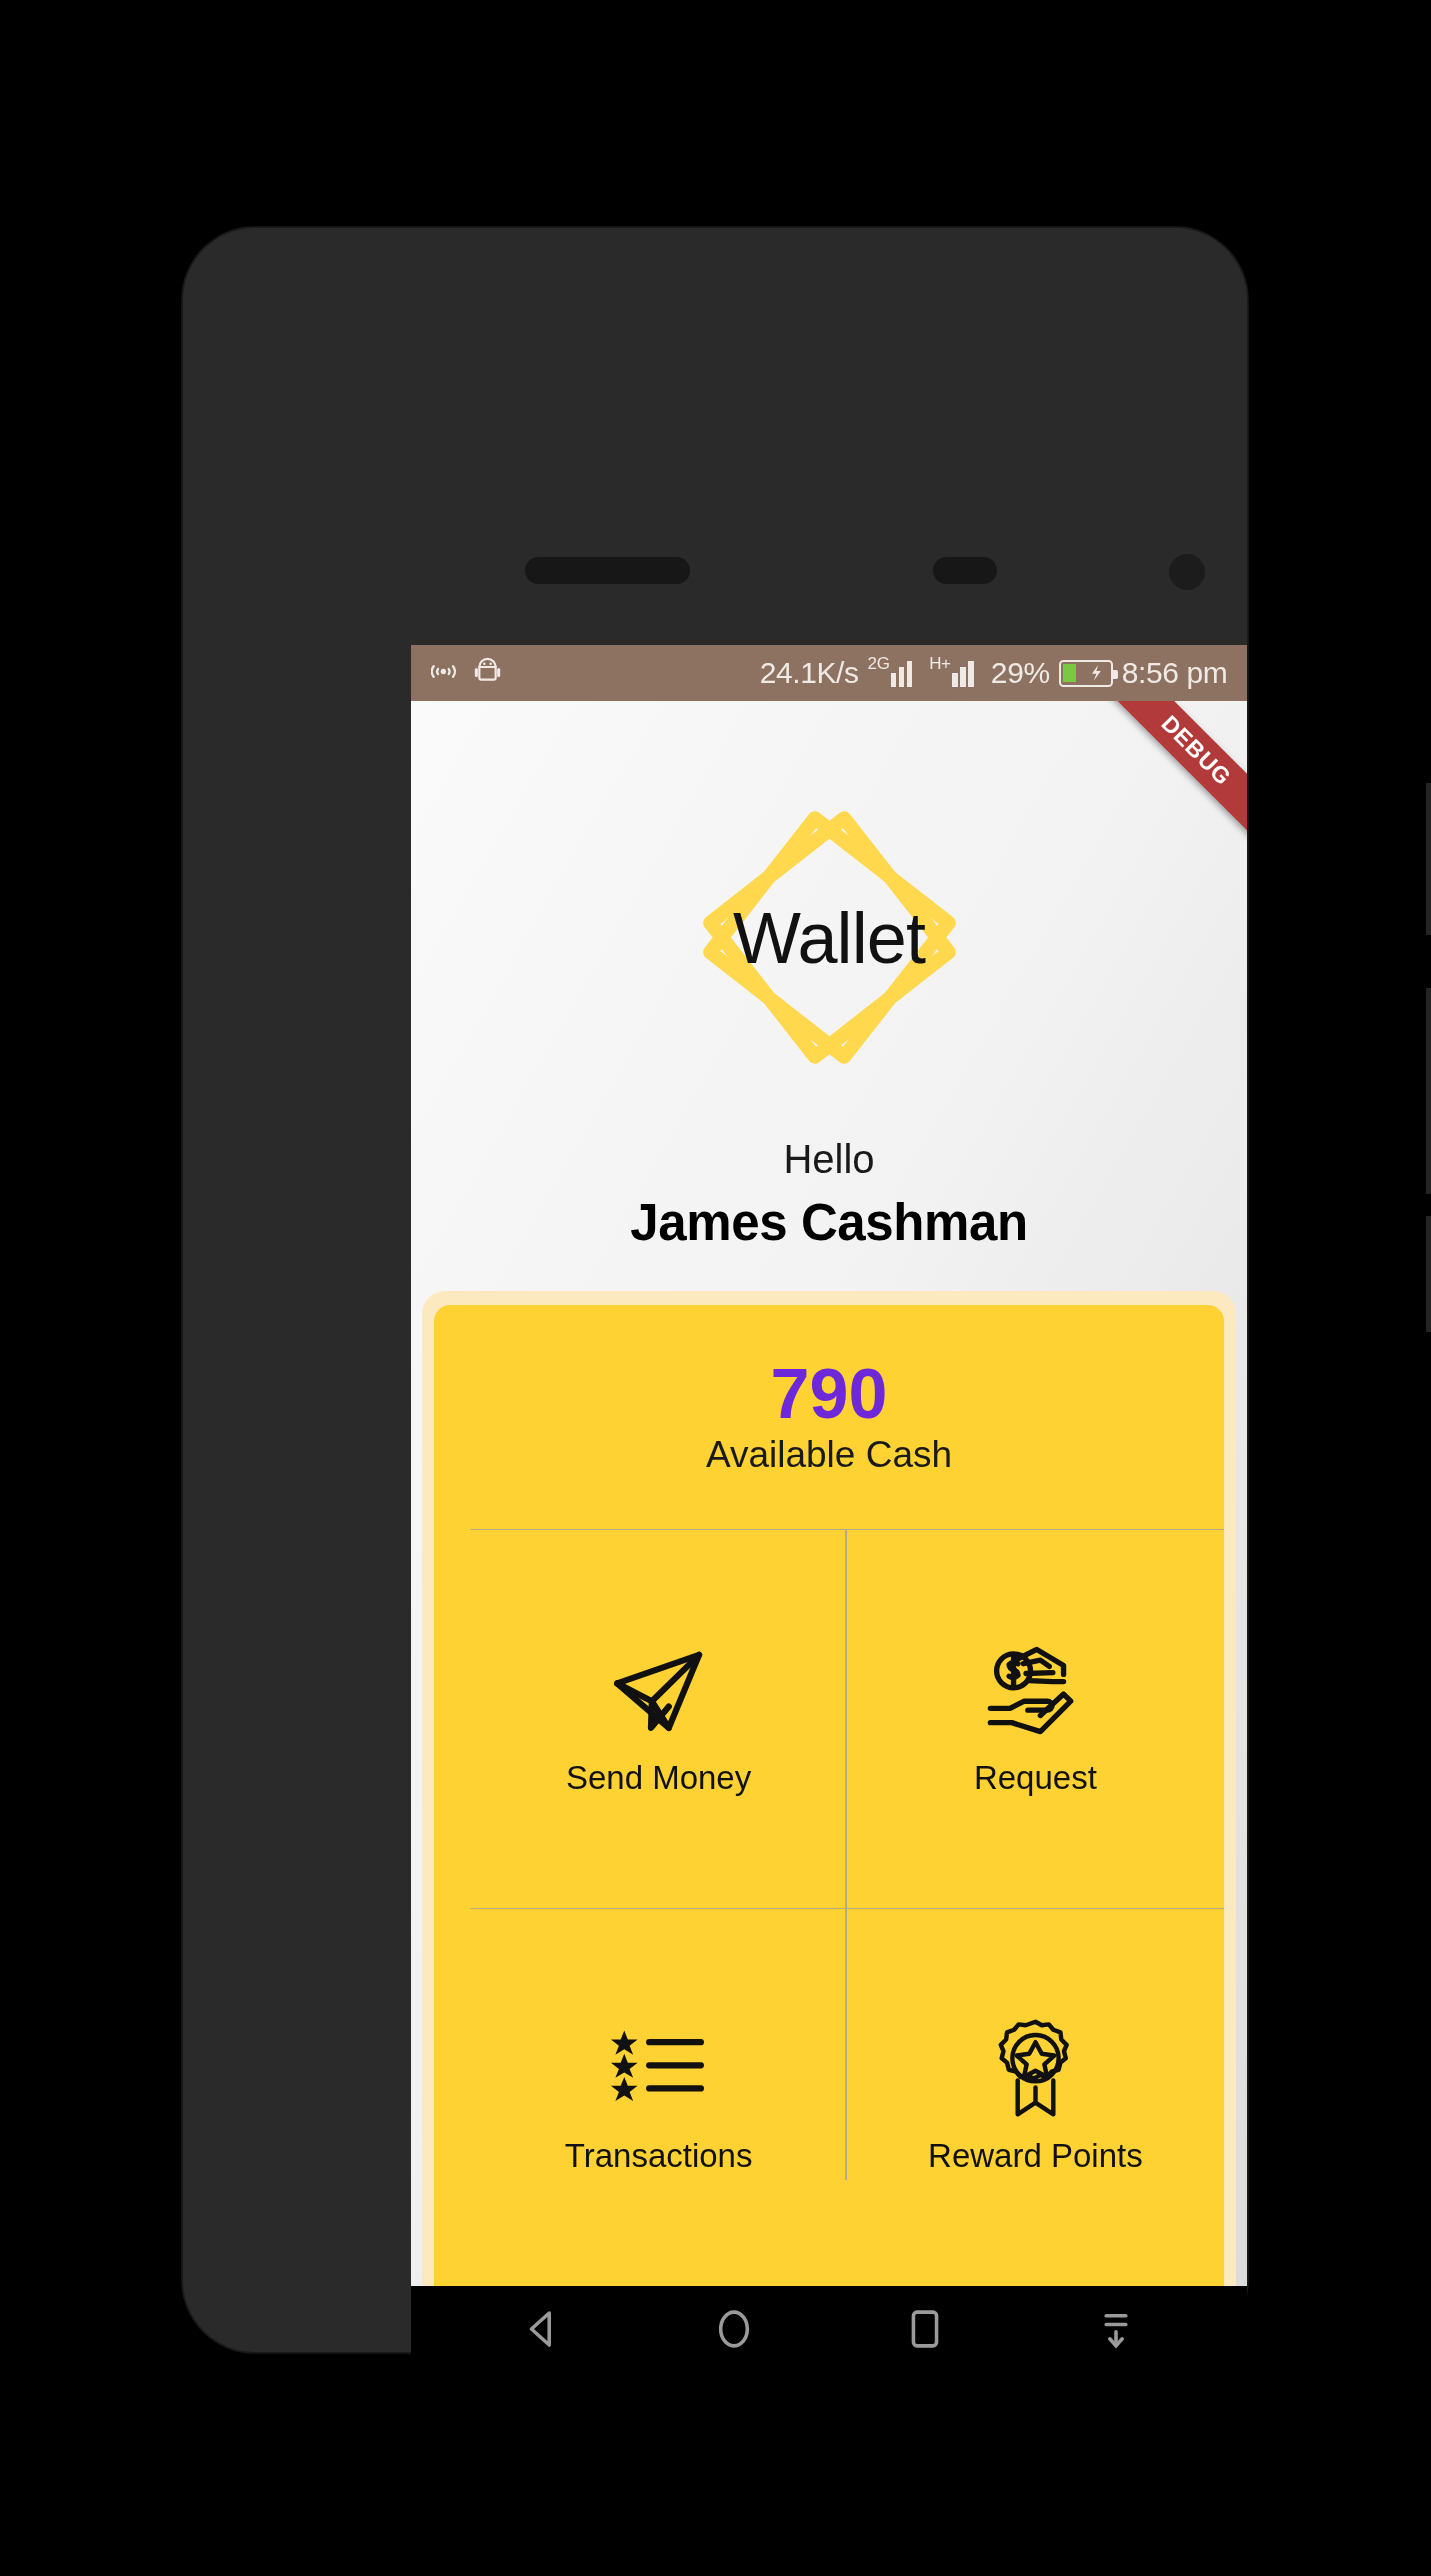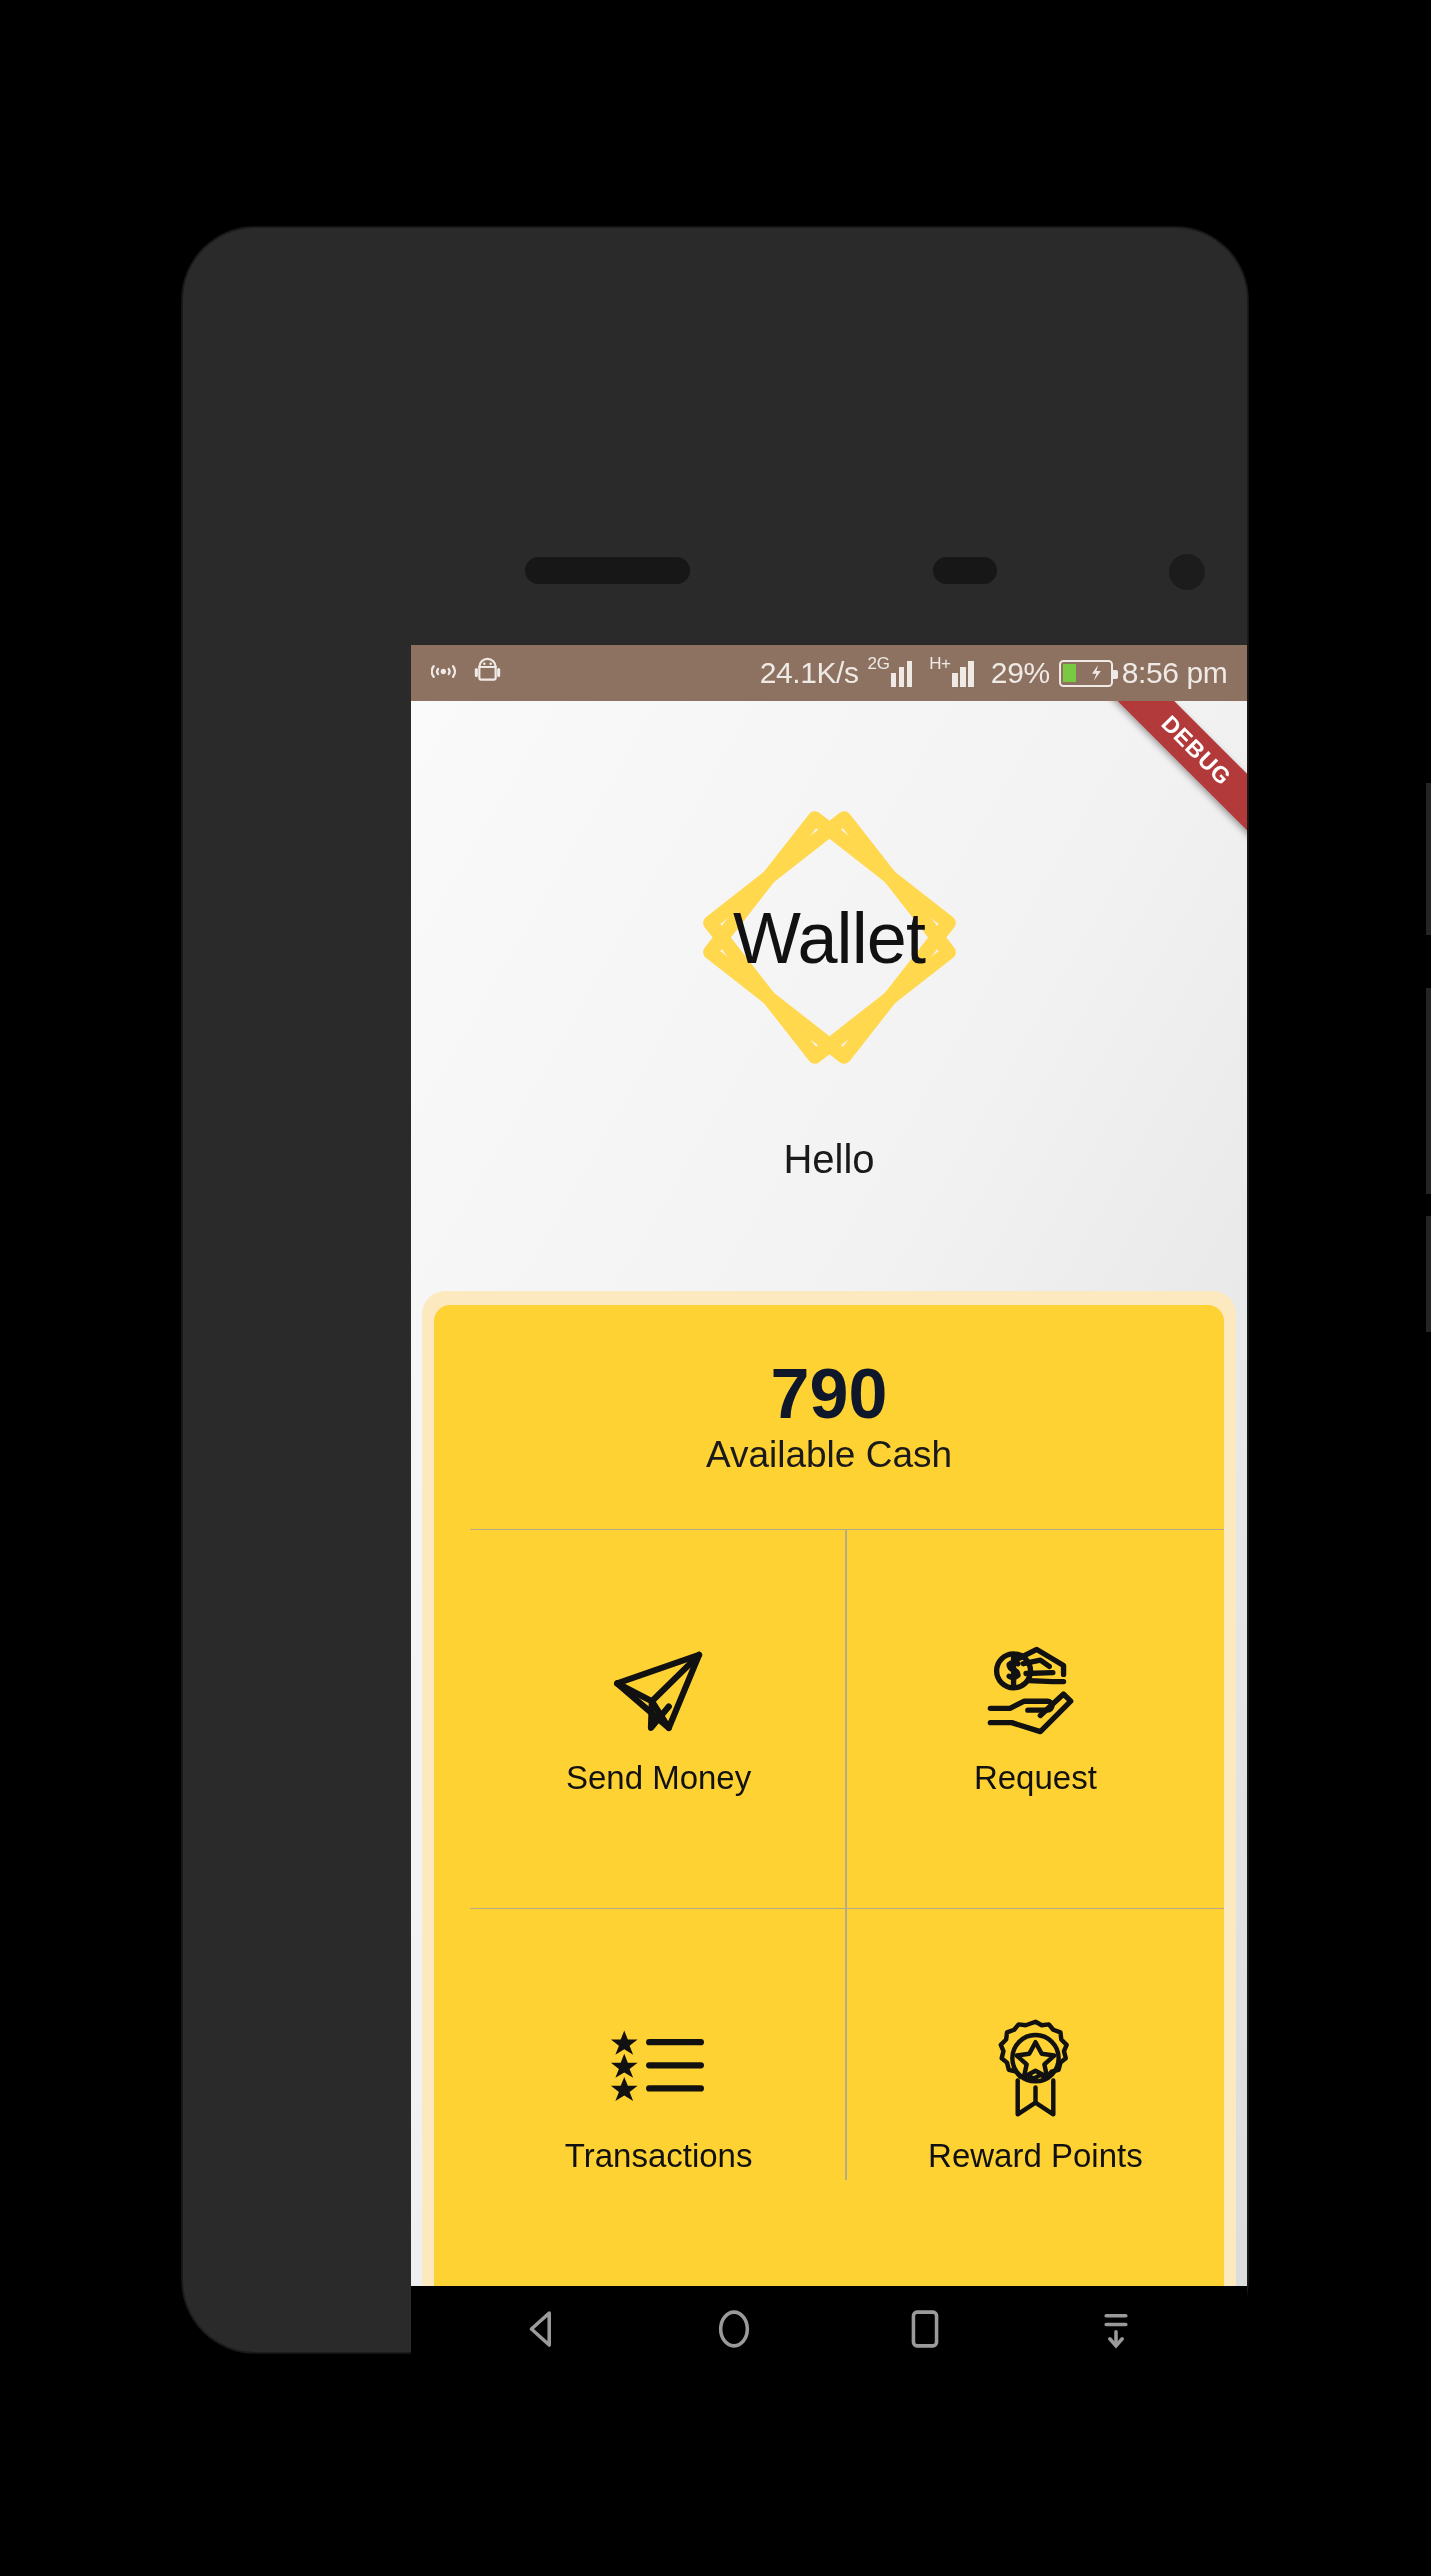--- a/index.html
+++ b/index.html
@@ -157,21 +157,21 @@
     display:flex; flex-direction:column;
     overflow:hidden;
   }
   #balance-block{
     height:224px;
     display:flex; flex-direction:column;
     align-items:center; justify-content:center;
     gap:5.4px;
   }
   #balance-amount{
-    font-size:70px; font-weight:bold; color:#0f172a; line-height:1;
+    font-size:70px; font-weight:bold; color:#6d28d9; line-height:1;
   }
   #balance-label{ font-size:37px; color:#1a1a1a; }
 
   #grid{ flex:1; display:flex; flex-direction:column;padding-left:36px; }
   .grid-row{ flex:1; display:flex; position:relative; }
   .grid-row.top{ border-top:1.8px solid #b5aa8a; }
   .grid-row.bottom{ border-top:1.8px solid #b5aa8a; }
   .grid-cell{
     flex:1;
     display:flex; flex-direction:column;
@@ -282,20 +282,21 @@
           <svg width="295" height="295" viewBox="0 0 330 330">
             <g fill="none" stroke="#ffd84d" stroke-width="16" stroke-linejoin="round">
               <rect x="70" y="70" width="190" height="190" transform="rotate(38 165 165)"></rect>
               <rect x="70" y="70" width="190" height="190" transform="rotate(52 165 165)"></rect>
             </g>
           </svg>
           <span id="logo-text">Wallet</span>
         </div>
 
         <div id="greeting">Hello</div>
+        <div id="user-name">James Cashman</div>
       </div>
 
       <div id="card-outer">
         <div id="card">
 
           <div id="balance-block">
             <div id="balance-amount">790</div>
             <div id="balance-label">Available Cash</div>
           </div>
 

